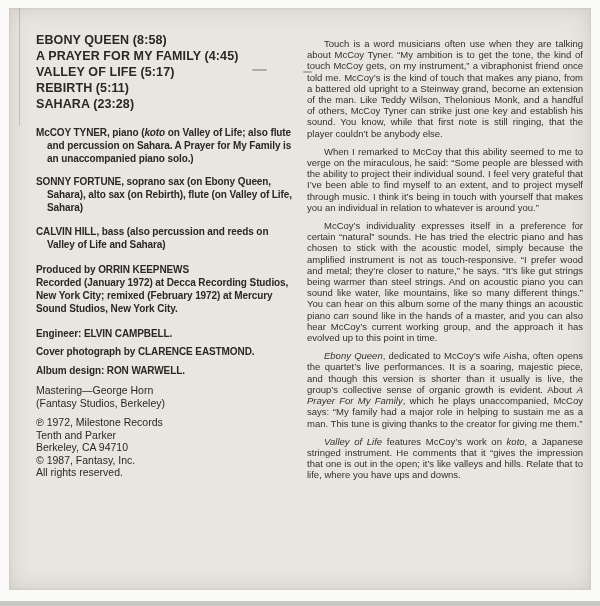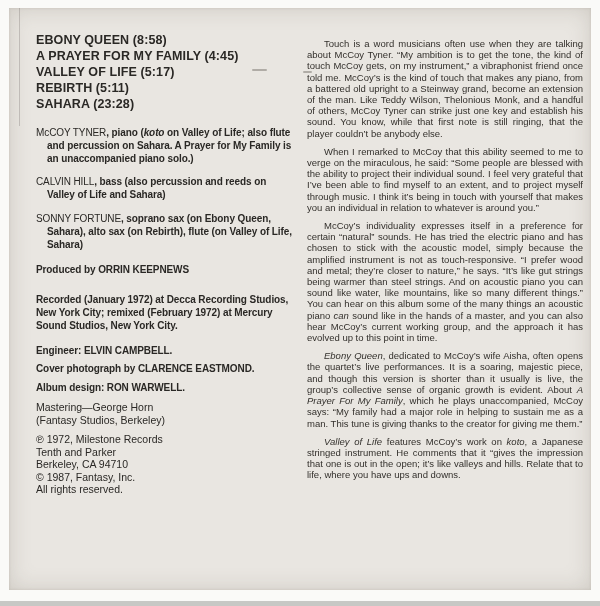--- a/index.html
+++ b/index.html
@@ -35,36 +35,36 @@
     position:absolute;left:27px;top:24px;width:258px;
     color:var(--text_dark);
     font-size:10px;line-height:12.8px;font-weight:bold;
     letter-spacing:-0.1px;
   }
   .tracks{font-size:12.5px;line-height:16px;letter-spacing:0.1px;}
   .composer-note{margin-top:13px;}
   .personnel{margin-top:15px;}
   .person{margin-bottom:11px;padding-left:11px;text-indent:-11px;}
   .produced{margin-top:13px;}
-  .recorded{margin-top:17px;}
+  .recorded{}
   .credits{margin-top:12px;}
   .credit-line{margin-bottom:6px;}
   .mastering{margin-top:0;font-weight:normal;font-size:10.5px;line-height:13px;letter-spacing:0;}
   .label-block{margin-top:6px;font-weight:normal;font-size:10.5px;line-height:12.6px;letter-spacing:0;}
 
   
   .col-right{
     position:absolute;left:298px;top:30px;width:276px;
     color:var(--text_body);
     font-size:9.5px;line-height:11.2px;
     text-align:justify;
   }
   .col-right p{margin:0 0 7px 0;text-indent:17px;}
   .it{font-style:italic;}
-  .bd{font-weight:normal;}
+  .bd{font-weight:bold;}
 </style>
 </head>
 <body>
 
 <div class="scan-frame">
   <div class="page">
 
     <div class="edge-line"></div>
     <div class="artifact m1"></div>
     <div class="artifact m2"></div>
@@ -74,22 +74,22 @@
         <div>EBONY QUEEN (8:58)</div>
         <div>A PRAYER FOR MY FAMILY (4:45)</div>
         <div>VALLEY OF LIFE (5:17)</div>
         <div>REBIRTH (5:11)</div>
         <div>SAHARA (23:28)</div>
       </div>
 
 
       <div class="personnel">
         <div class="person"><span class="bd">McCOY TYNER</span><span>, piano (</span><span class="it">koto</span><span> on Valley of Life; also flute and percussion on Sahara. A Prayer for My Family is an unaccompanied piano solo.)</span></div>
+        <div class="person"><span class="bd">SONNY FORTUNE</span><span>, soprano sax (on Ebony Queen, Sahara), alto sax (on Rebirth), flute (on Valley of Life, Sahara)</span></div>
         <div class="person"><span class="bd">CALVIN HILL</span><span>, bass (also percussion and reeds on Valley of Life and Sahara)</span></div>
-        <div class="person"><span class="bd">SONNY FORTUNE</span><span>, soprano sax (on Ebony Queen, Sahara), alto sax (on Rebirth), flute (on Valley of Life, Sahara)</span></div>
       </div>
 
       <div class="produced">Produced by ORRIN KEEPNEWS</div>
 
       <div class="recorded">Recorded (January 1972) at Decca Recording Studios, New York City; remixed (February 1972) at Mercury Sound Studios, New York City.</div>
 
       <div class="credits">
         <div class="credit-line">Engineer: ELVIN CAMPBELL.</div>
         <div class="credit-line">Cover photograph by CLARENCE EASTMOND.</div>
         <div class="credit-line">Album design: RON WARWELL.</div>

